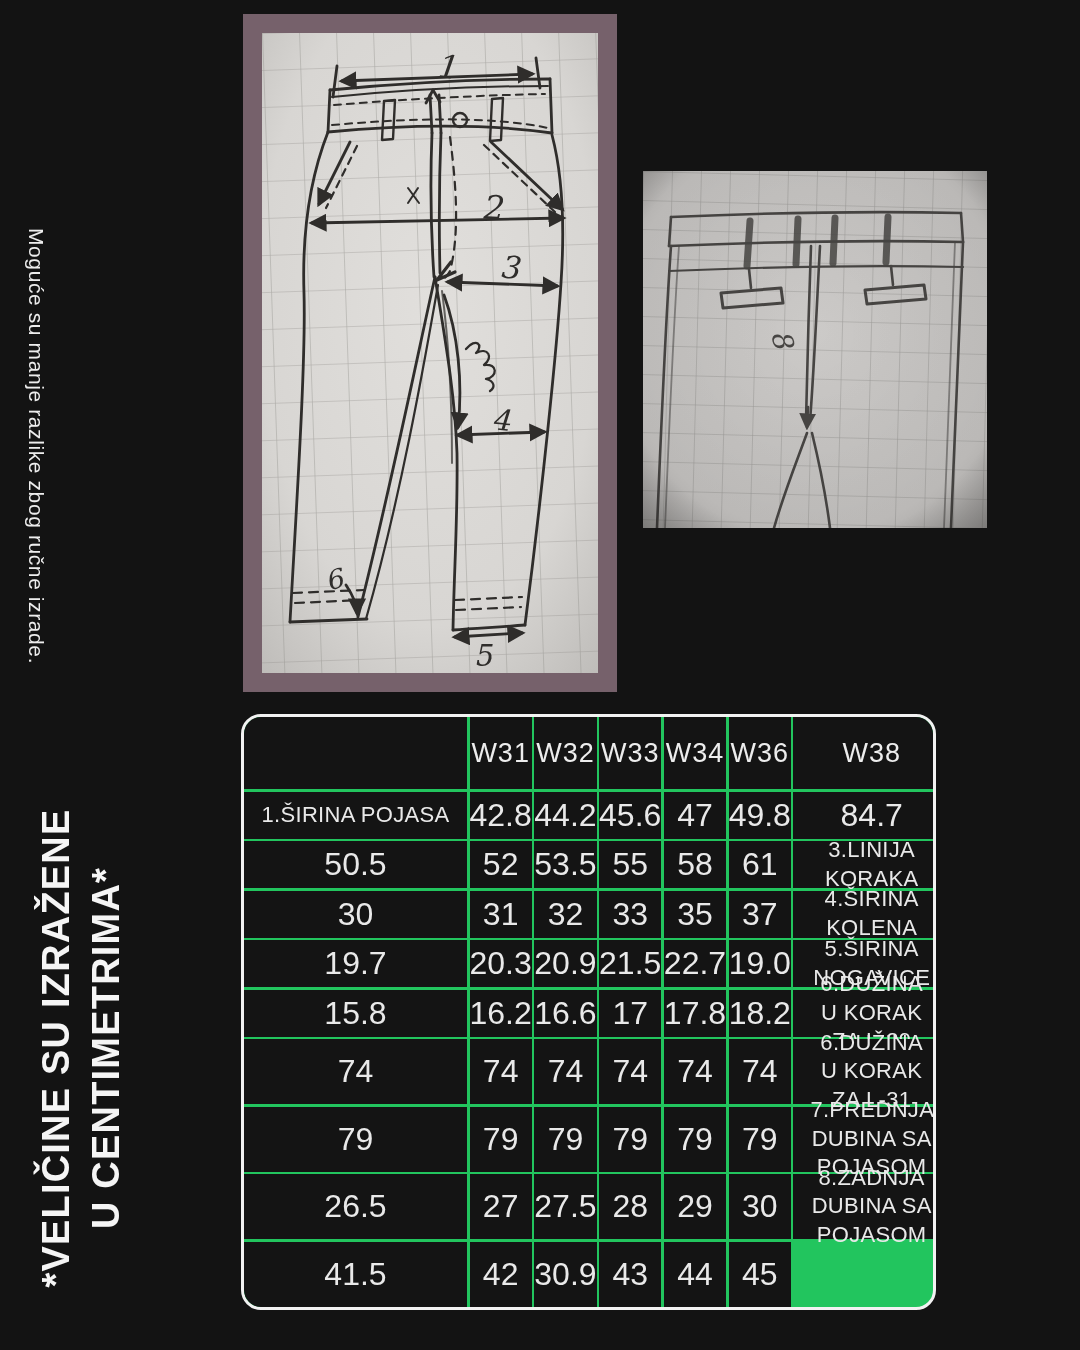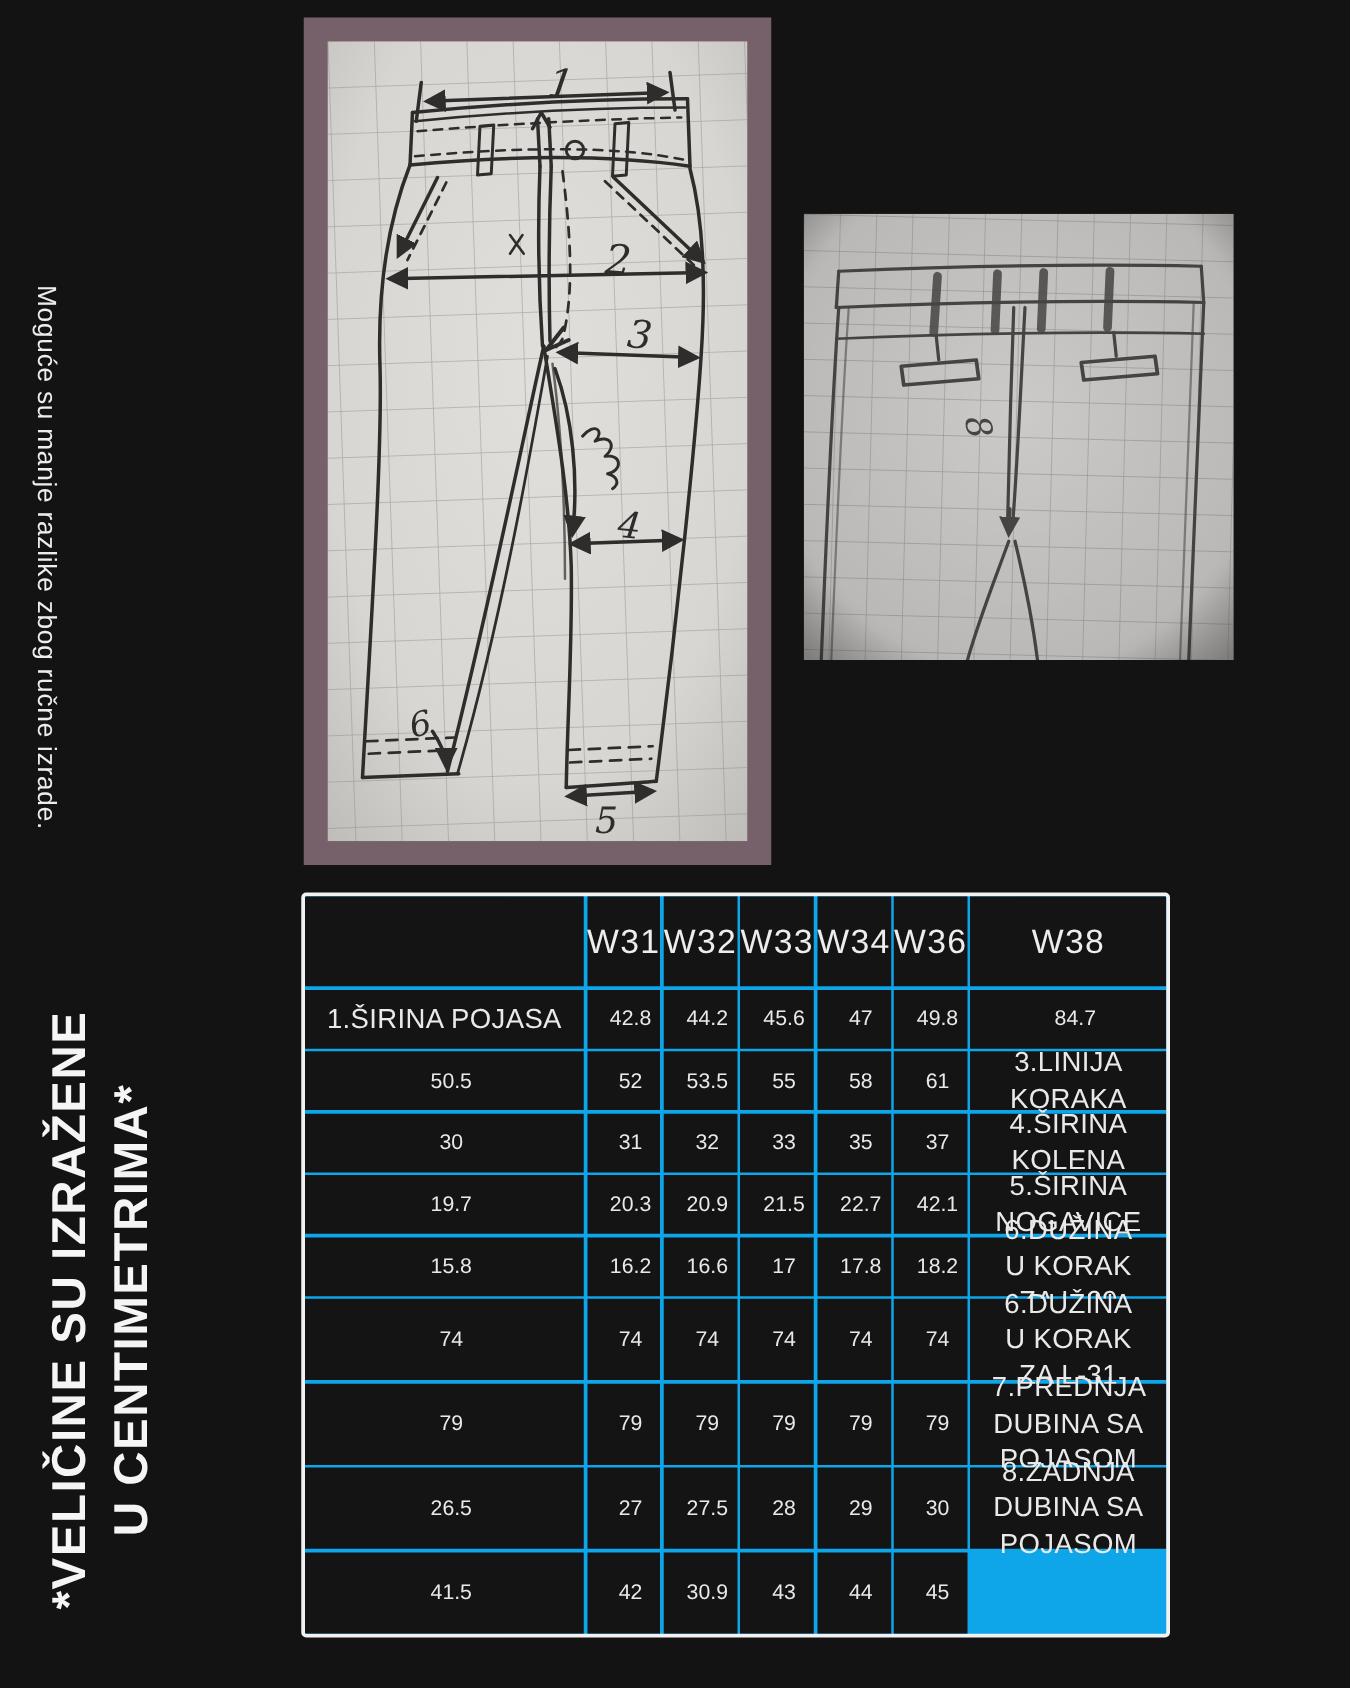--- a/index.html
+++ b/index.html
@@ -26,30 +26,30 @@
   .back-photo{
     position:absolute;left:643px;top:171px;width:344px;height:357px;
   }
   .back-photo svg{display:block;}
   .size-table{
     position:absolute;left:241px;top:714px;width:695px;
     display:grid;
     grid-template-columns:223px repeat(6,1fr);
     grid-template-rows:72px 47px 47px 47px 47px 47px 65px 65px 65px 65px;
     gap:2.5px;
-    background:#0ea5e9;border:3px solid #f2f2f2;border-radius:4px;
+    background:#22c55e;border:3px solid #f2f2f2;border-radius:20px;
     overflow:hidden;box-sizing:border-box;
   }
   .cell{
     background:#141414;display:flex;align-items:center;justify-content:center;
     color:#e9e9e9;text-align:center;
   }
   .col-h{font-size:27px;letter-spacing:1px;color:#ededed;}
   .row-label{font-size:22px;letter-spacing:.3px;line-height:1.3;padding:2px 17px;box-sizing:border-box;}
-  .num{font-size:17px;padding-left:11px;}
+  .num{font-size:32px;}
 </style>
 </head>
 <body>
 
 <div class="anchor" style="left:36px;top:228px;">
   <span class="top-note rot-cw">Moguće su manje razlike zbog ručne izrade.</span>
 </div>
 
 <div class="anchor" style="left:81px;top:1048px;">
   <div class="side-note rot-ccw">
@@ -239,21 +239,21 @@
     <div class="cell num">32</div>
     <div class="cell num">33</div>
     <div class="cell num">35</div>
     <div class="cell num">37</div>
     <div class="cell row-label">4.ŠIRINA KOLENA</div>
     <div class="cell num">19.7</div>
     <div class="cell num">20.3</div>
     <div class="cell num">20.9</div>
     <div class="cell num">21.5</div>
     <div class="cell num">22.7</div>
-    <div class="cell num">42.1</div>
+    <div class="cell num">19.0</div>
     <div class="cell row-label">5.ŠIRINA NOGAVICE</div>
     <div class="cell num">15.8</div>
     <div class="cell num">16.2</div>
     <div class="cell num">16.6</div>
     <div class="cell num">17</div>
     <div class="cell num">17.8</div>
     <div class="cell num">18.2</div>
     <div class="cell row-label">6.DUŽINA U KORAK ZA L-29</div>
     <div class="cell num">74</div>
     <div class="cell num">74</div>

